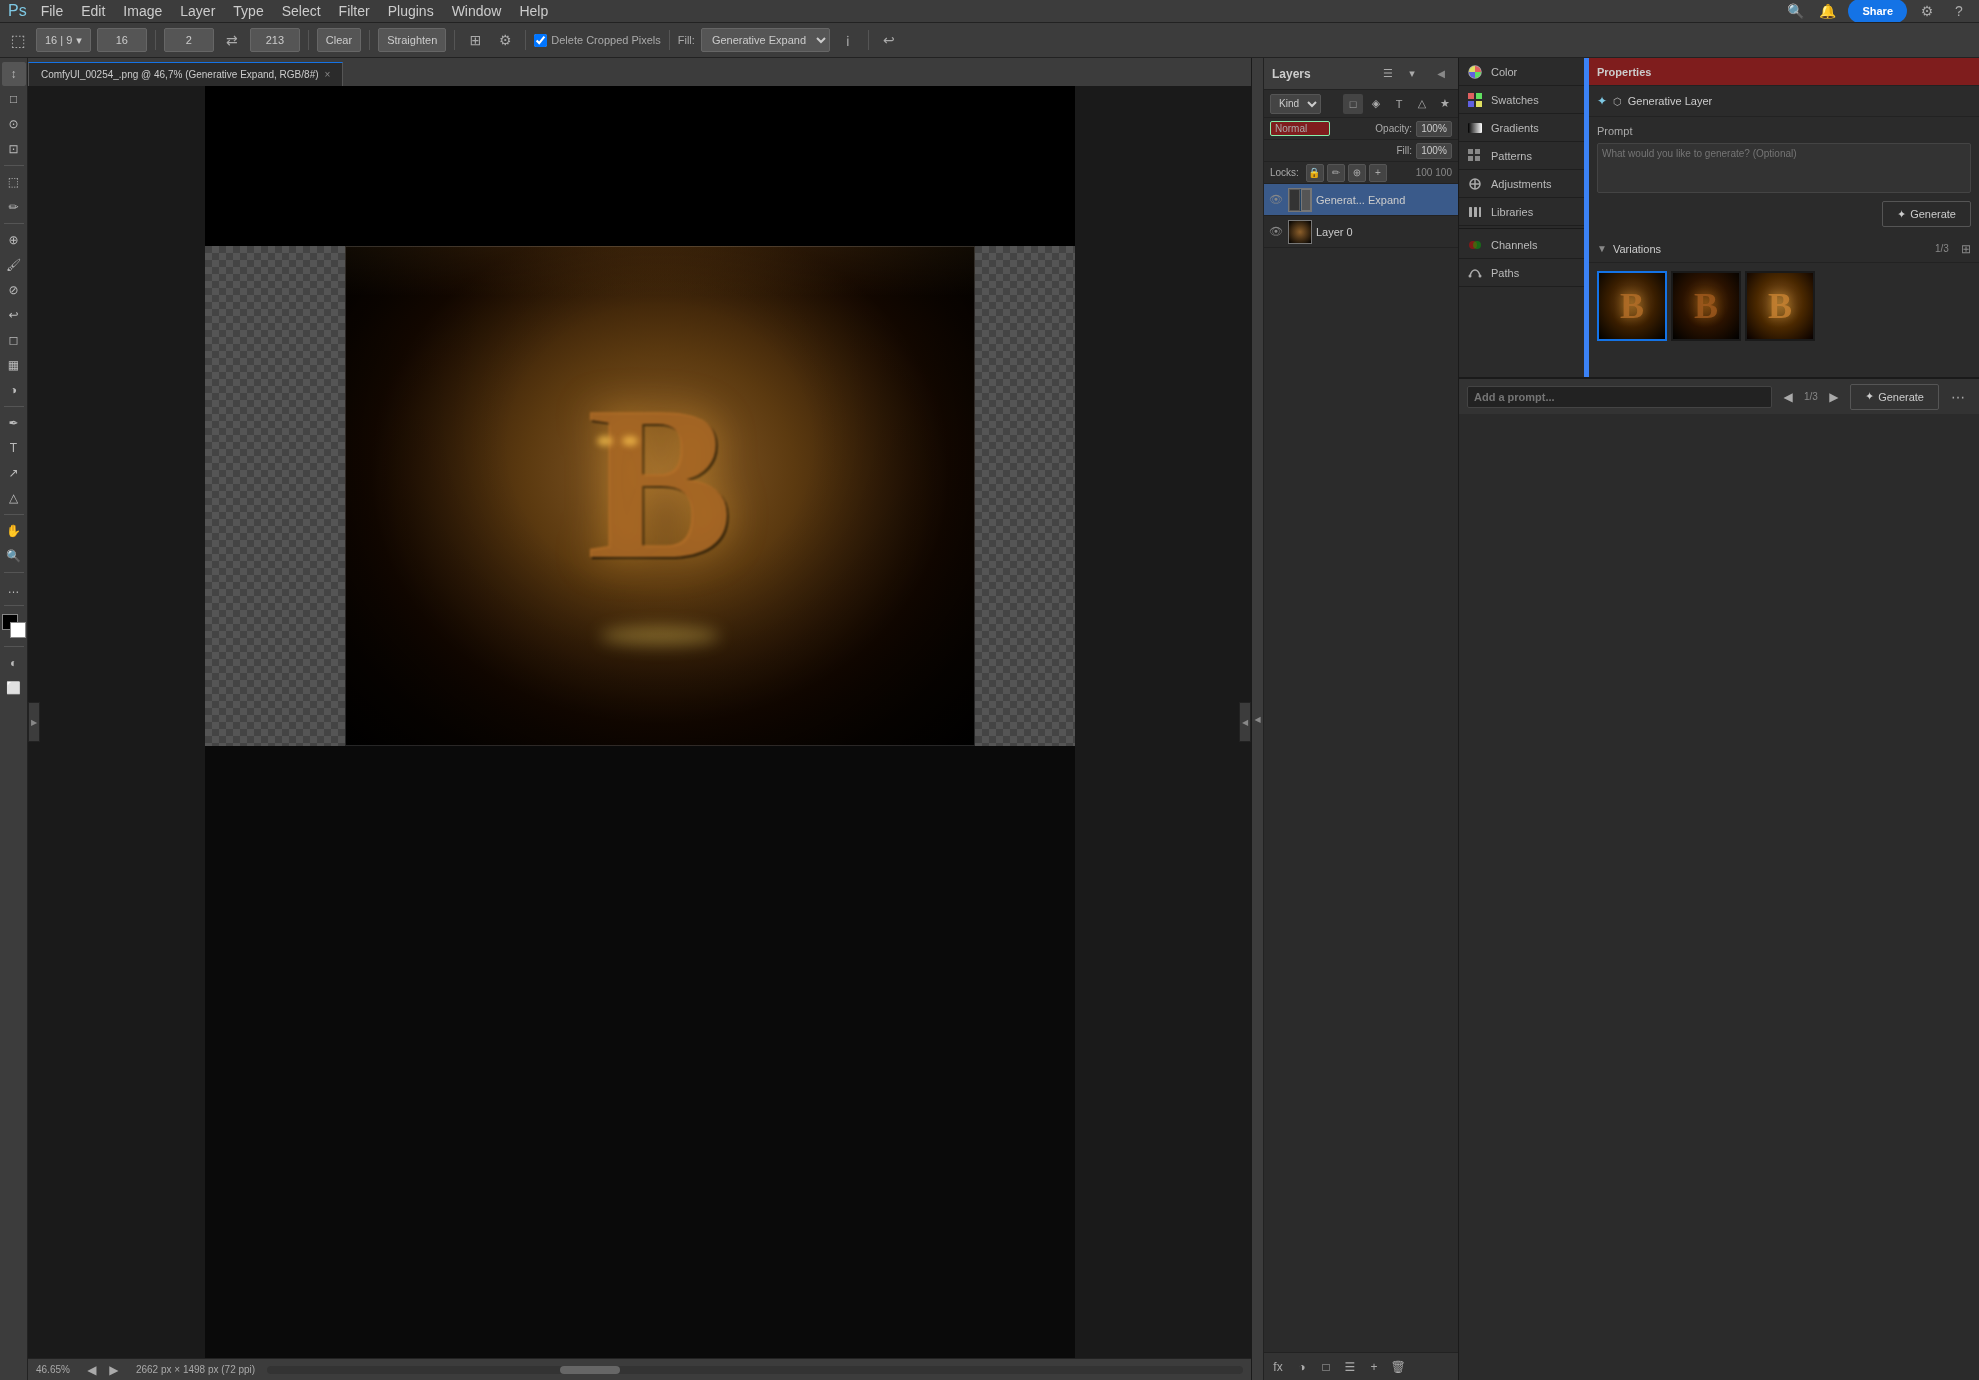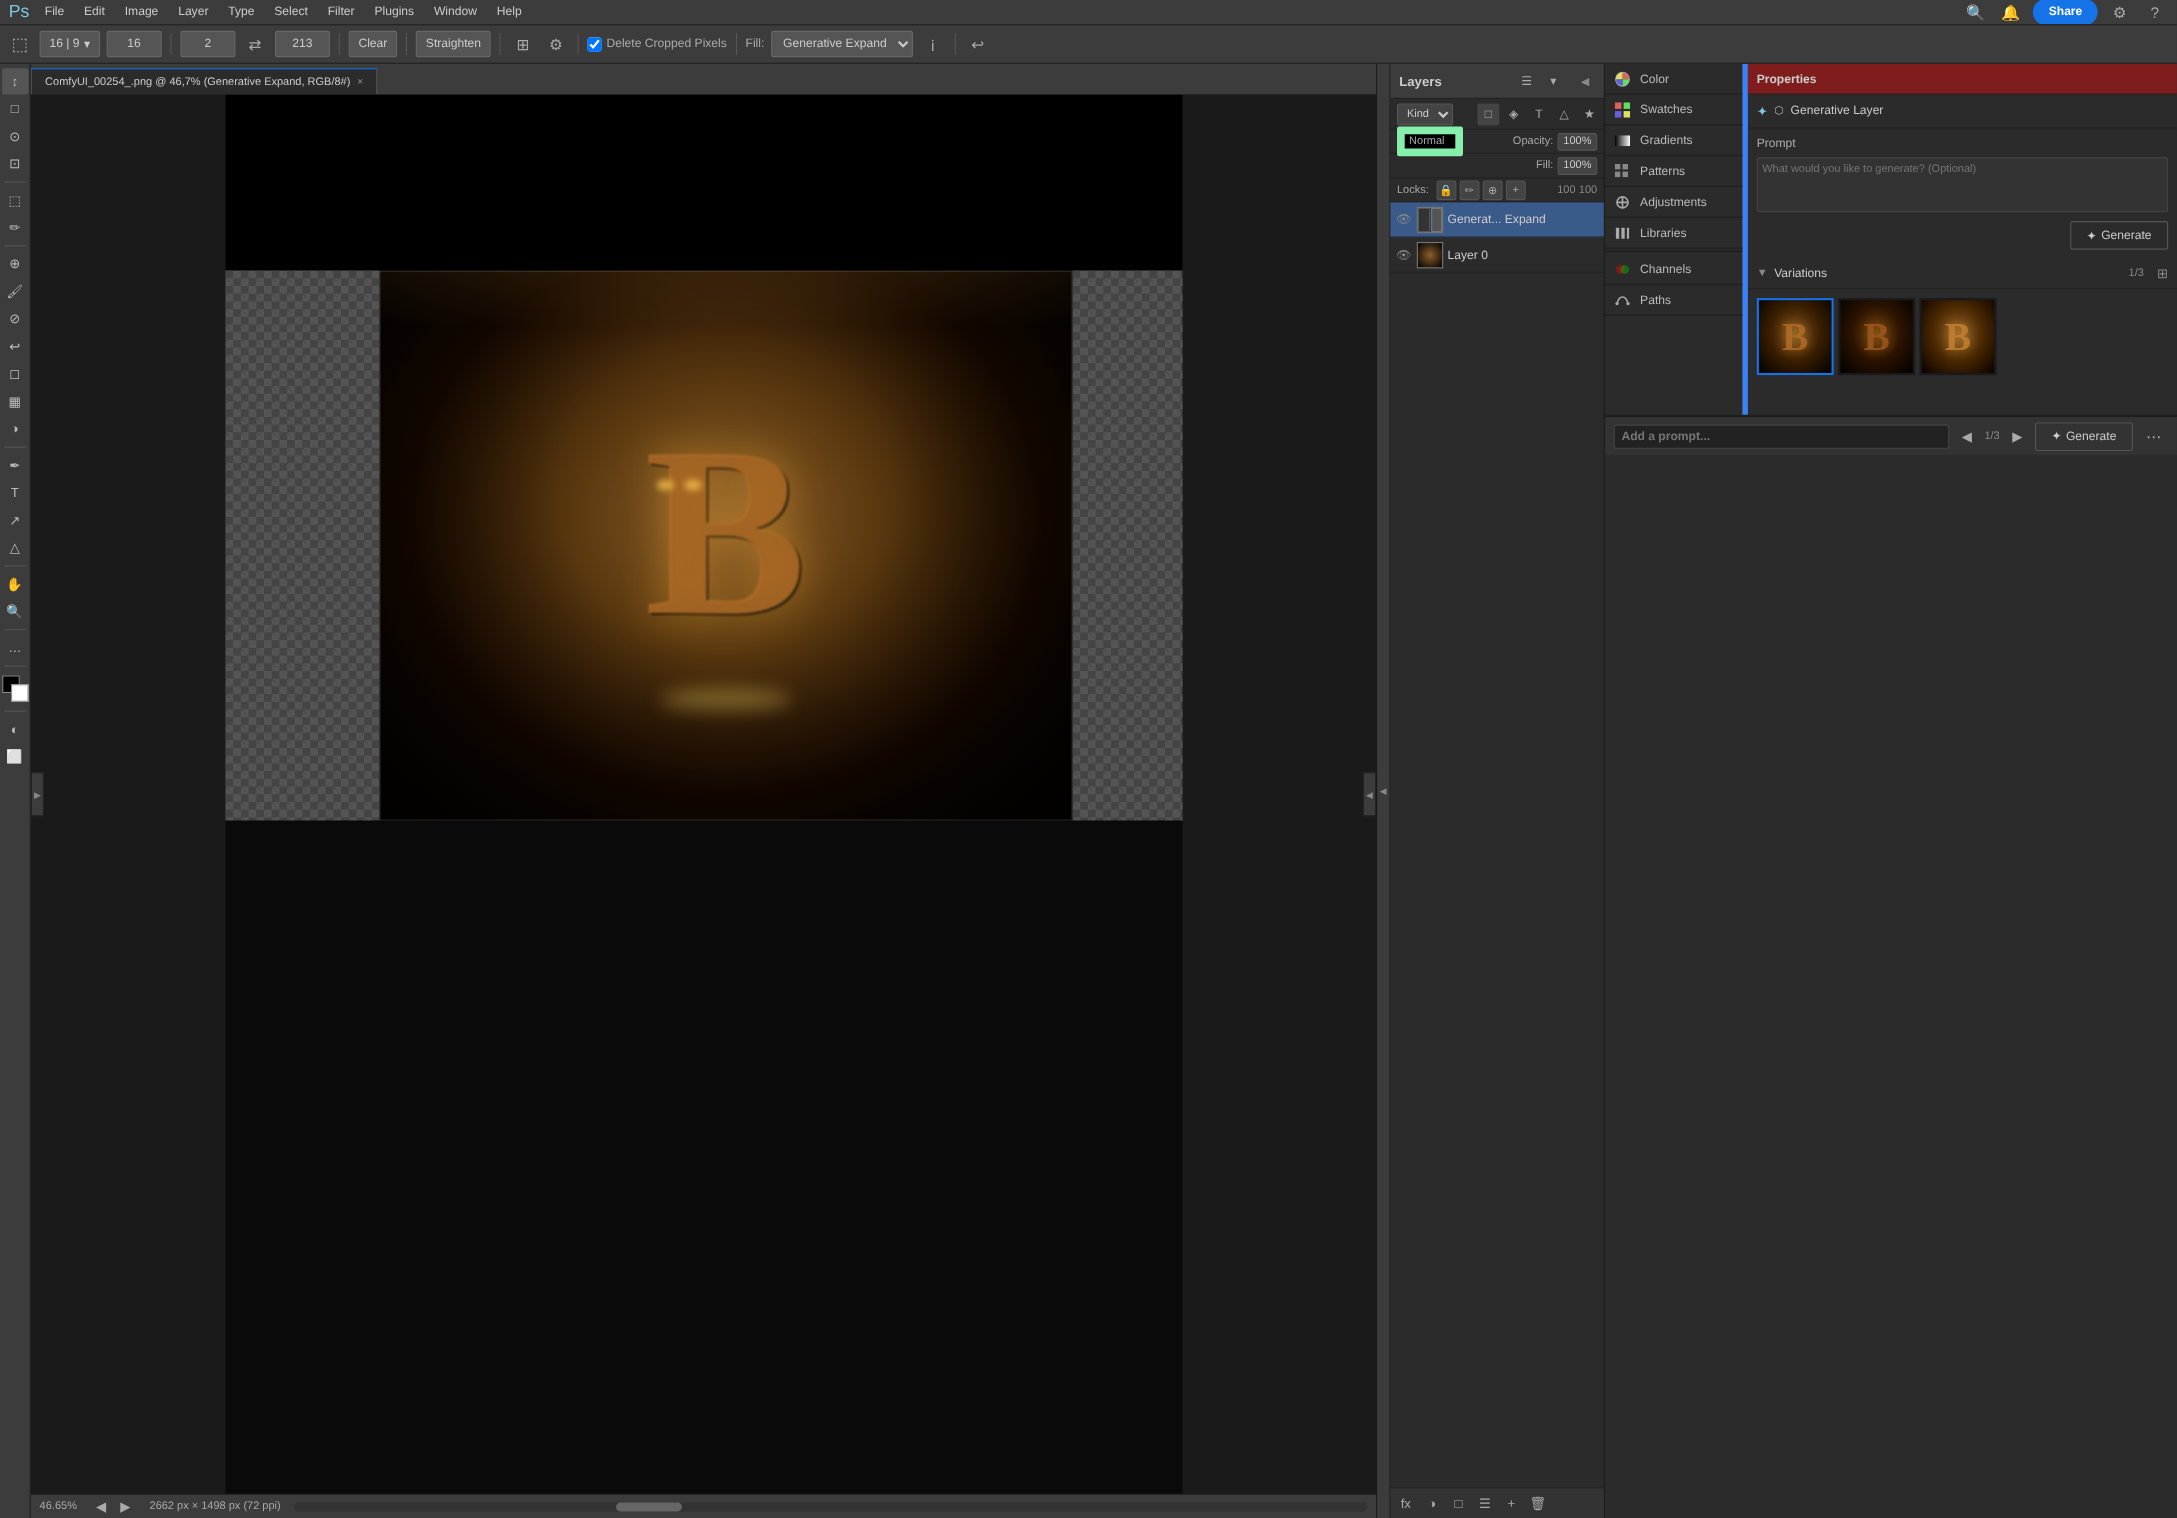--- a/index.html
+++ b/index.html
@@ -21,21 +21,21 @@
       background: #3c3c3c;
       display: flex;
       align-items: center;
       padding: 0 8px;
       gap: 2px;
       flex-shrink: 0;
     }
     .menu-item {
       padding: 2px 8px;
       cursor: pointer;
-      font-size: 11px;
+      font-size: 14px;
       color: #ccc;
       border-radius: 2px;
     }
 
     
     #options-bar {
       height: 36px;
       background: #3c3c3c;
       display: flex;
       align-items: center;
@@ -867,21 +867,21 @@
           <div style="display:flex; gap:3px; margin-left:auto;">
             <div class="lh-icon" style="background:#444;">□</div>
             <div class="lh-icon">◈</div>
             <div class="lh-icon">T</div>
             <div class="lh-icon">△</div>
             <div class="lh-icon">★</div>
           </div>
         </div>
 
         <div class="layers-opacity-row">
-          <span style="width:60px; background:#000000; border:7px solid #86efac; border-radius:2px; padding:1px 4px; cursor:pointer;">Normal</span>
+          <span style="width:60px; background:#7f1d1d; border:1px solid #86efac; border-radius:2px; padding:1px 4px; cursor:pointer;">Normal</span>
           <span style="margin-left:auto;">Opacity:</span>
           <input class="layers-opacity-val" type="text" value="100%" style="">
         </div>
         <div class="layers-opacity-row">
           <span></span>
           <span style="margin-left:auto; font-size:10px; color:#aaa;">Fill:</span>
           <input class="layers-opacity-val" type="text" value="100%" style="">
         </div>
 
         <div class="layers-lock-row">

